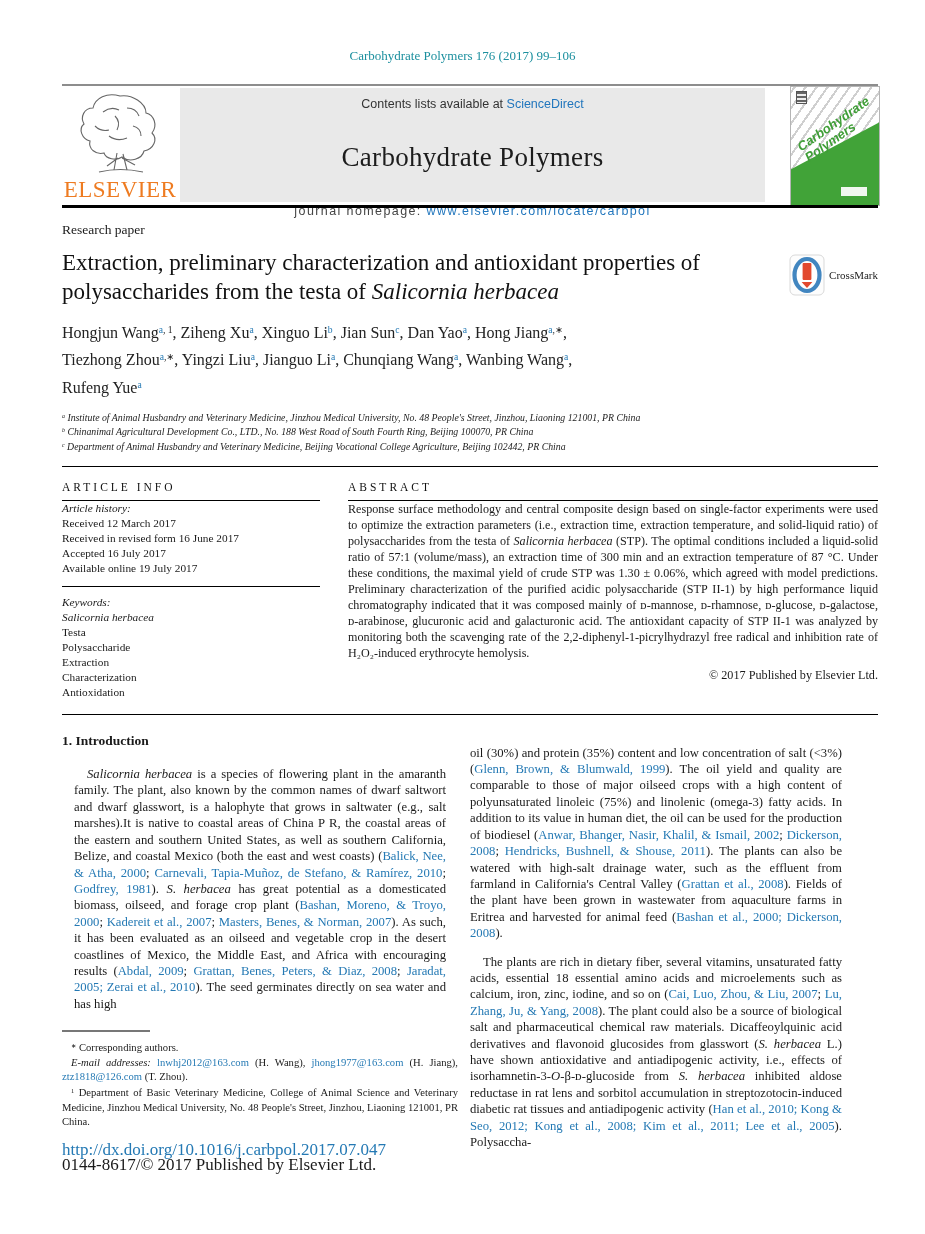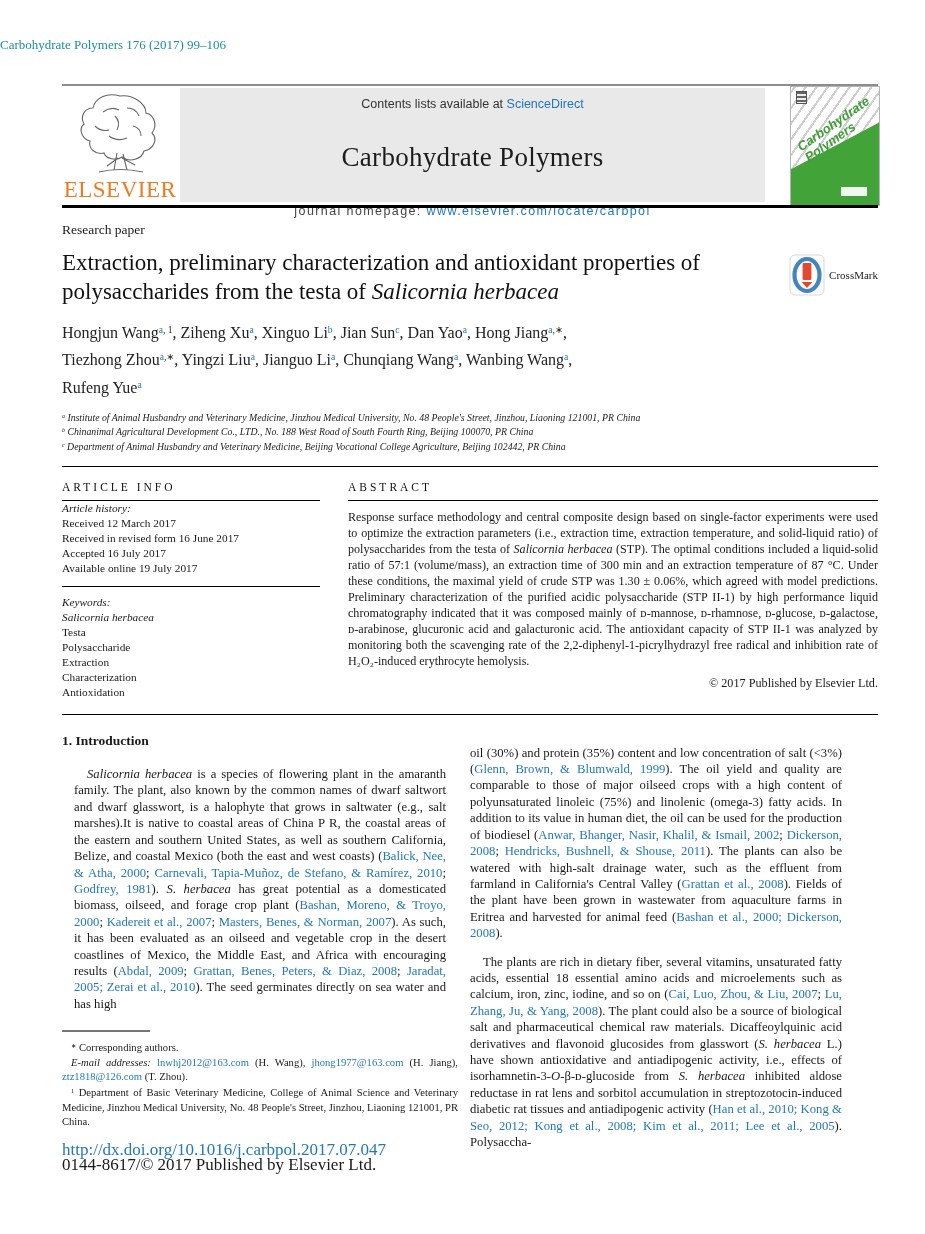--- a/index.html
+++ b/index.html
@@ -3,21 +3,21 @@
 <meta charset="utf-8">
 <style>
   html,body{margin:0;padding:0;background:#fff;}
   .page{position:relative;width:925px;height:1234px;background:#fff;overflow:hidden;
         font-family:"Liberation Serif",serif;color:#1a1a1a;}
   
   .seg-link{color:#2479b4;}
   .seg-it{font-style:italic;}
   .seg-sup{font-size:0.6em;vertical-align:0.55em;}
   
-  .citation{position:absolute;top:37px;left:0;width:100%;
+  .citation{position:absolute;top:48px;left:0;width:100%;text-align:center;
             font-size:13px;color:#1b8f9e;}
   .rule-gray{position:absolute;left:62px;width:816px;top:84px;height:2px;background:#8d8d8d;}
   .elsevier{position:absolute;left:62px;top:90px;width:116px;height:114px;text-align:center;}
   .elsevier .wordmark{font-size:23px;color:#ee7b21;letter-spacing:0.5px;margin-top:-3px;}
   .journal-box{position:absolute;left:180px;top:88px;width:585px;height:114px;background:#e9e9e9;
                display:flex;flex-direction:column;align-items:center;justify-content:space-between;
                padding:9px 0 11px;box-sizing:border-box;gap:31px;}
   .contents-line{font-family:"Liberation Sans",sans-serif;font-size:12.5px;color:#333;}
   .journal-title{font-size:27px;color:#1c1c1c;letter-spacing:0.3px;}
   .homepage-line{font-family:"Liberation Sans",sans-serif;font-size:12.5px;letter-spacing:1.4px;color:#444;}
@@ -46,21 +46,21 @@
   .affils{margin-top:10px;font-style:italic;font-size:9.8px;line-height:13.4px;color:#222;}
   .rule1{margin-top:12px;border-top:1.5px solid #000;}
   .cols-info{display:flex;}
   .info-col{width:258px;margin-right:28px;}
   .abs-col{flex:1;}
   .col-heading{font-size:11.5px;letter-spacing:3px;margin-top:14px;color:#111;}
   .col-rule{border-top:1px solid #000;margin-top:7px;}
   .info-block{font-size:11.3px;line-height:15px;}
   .info-label{font-style:italic;}
   .info-sep{border-top:1px solid #000;margin:10px 0 8px;}
-  .abs-body{margin-top:8px;font-size:12.1px;line-height:16px;text-align:justify;}
+  .abs-body{font-size:12.1px;line-height:16px;text-align:justify;}
   .abs-copy{text-align:right;font-size:12.2px;margin-top:7px;}
   .rule2{border-top:1px solid #000;margin-top:14px;}
   .cols-intro{display:flex;margin-top:18px;}
   .col{width:396px;font-size:12.7px;line-height:16.4px;text-align:justify;}
   .intro-h{font-size:13.5px;font-weight:bold;margin:0 0 17px;}
   .col p{margin:12px;}
   .indent{text-indent:13px;}
   .footnote{margin-top:18px;font-size:10.6px;line-height:14.2px;text-align:justify;}
   .fn-rule{width:88px;border-top:2px solid #777;margin-bottom:7px;}
   .fn-first{text-indent:9px;}

